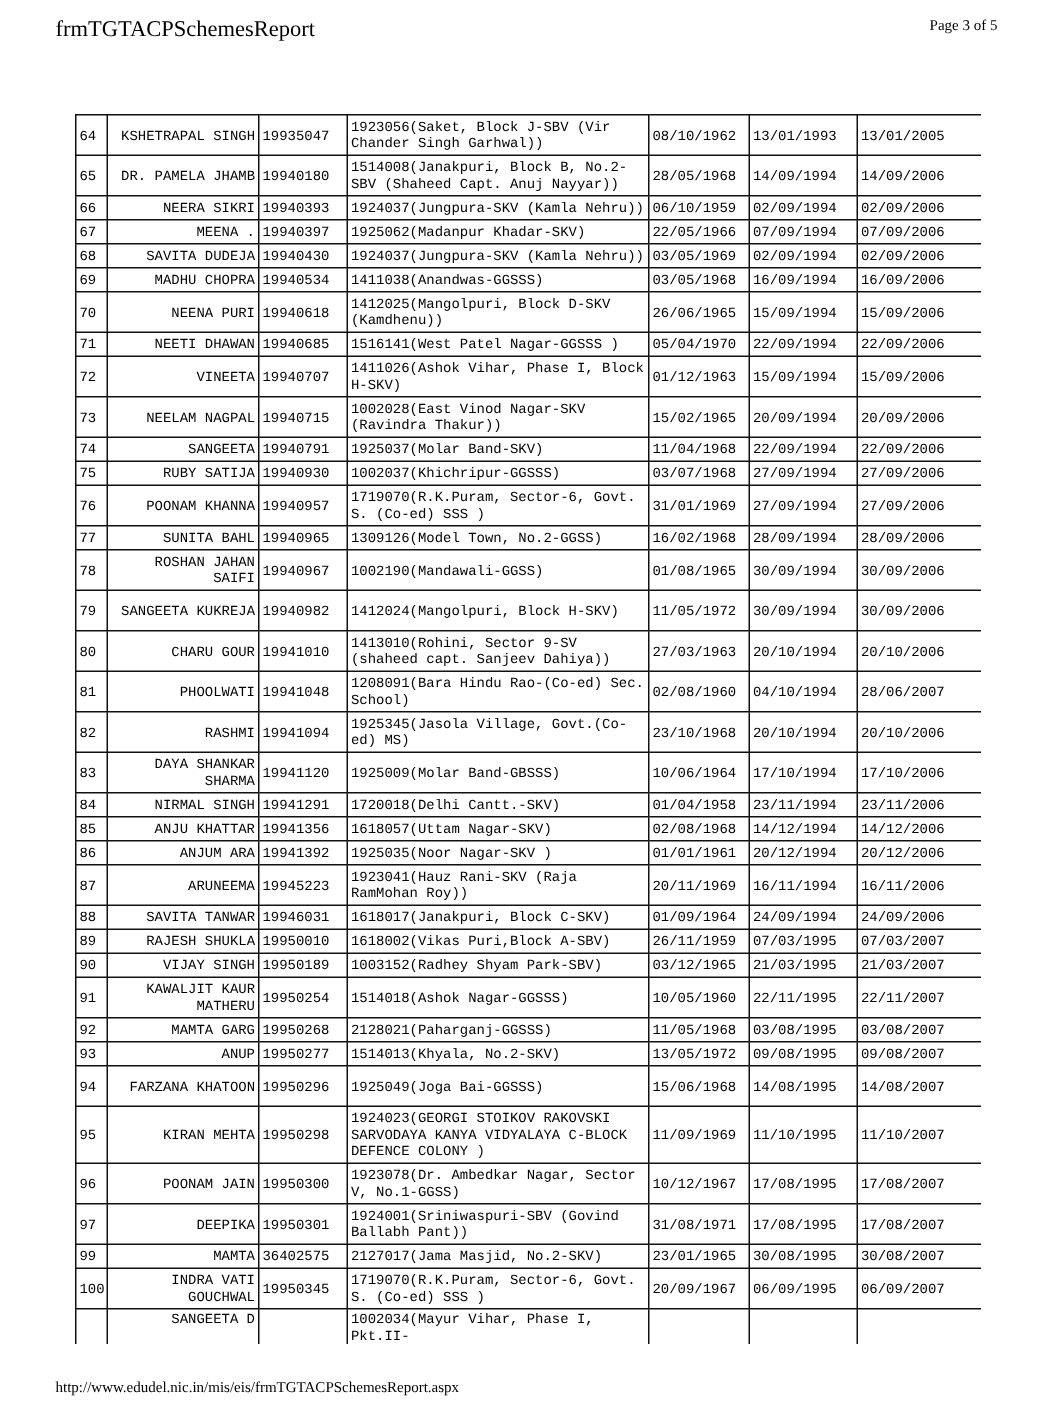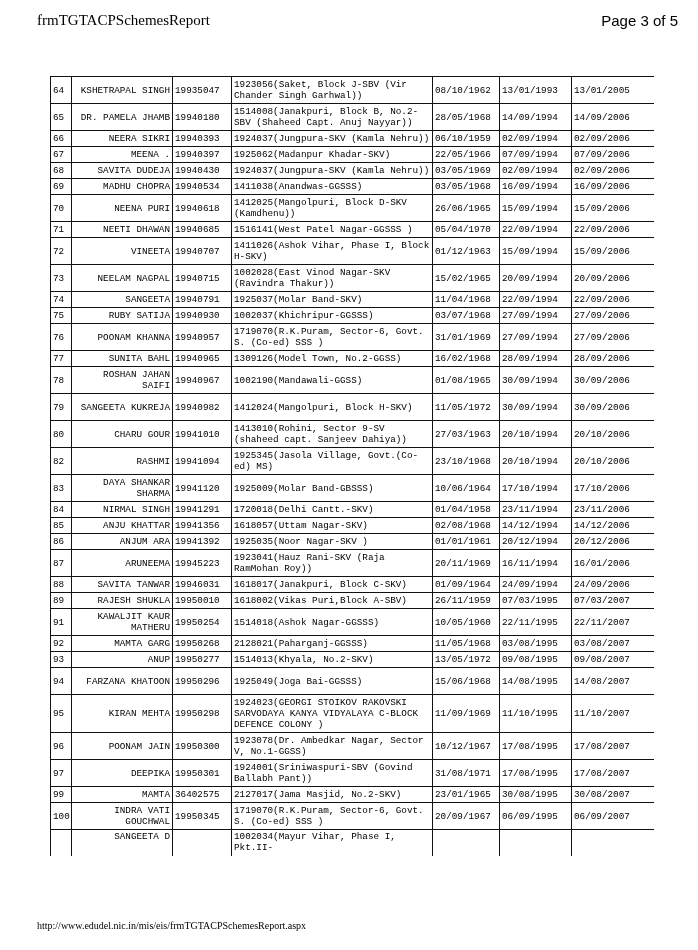--- a/index.html
+++ b/index.html
@@ -5,22 +5,22 @@
   html, body { margin: 0; padding: 0; background: #ffffff; }
   body {
     width: 698px; height: 950px; position: relative; overflow: hidden;
     color: #000;
   }
   .hdr-title {
     position: absolute; left: 37px; top: 12px;
     font-family: "Liberation Serif", serif; font-size: 15px;
   }
   .hdr-page {
-    position: absolute; right: 20px; top: 12px;
-    font-family: Liberation Sans, sans-serif; font-size: 15px;
+    position: absolute; right: 33px; top: 12px;
+    font-family: Liberation Serif, serif; font-size: 10px;
   }
   .footer-url {
     position: absolute; left: 37px; top: 920px;
     font-family: "Liberation Serif", serif; font-size: 10px;
   }
   .footer-date {
     position: absolute; right: 35px; top: 954px;
     font-family: "Liberation Serif", serif; font-size: 12px;
   }
   .tbl-wrap {
@@ -203,20 +203,29 @@
         <tr class="r2">
           <td class="c-no">80</td>
           <td class="c-name">CHARU GOUR</td>
           <td class="c-id">19941010</td>
           <td class="c-school">1413010(Rohini, Sector 9-SV (shaheed capt. Sanjeev Dahiya))</td>
           <td class="c-dob">27/03/1963</td>
           <td class="c-join">20/10/1994</td>
           <td class="c-due">20/10/2006</td>
         </tr>
         <tr class="r2">
+          <td class="c-no">81</td>
+          <td class="c-name">PHOOLWATI</td>
+          <td class="c-id">19941048</td>
+          <td class="c-school">1208091(Bara Hindu Rao-(Co-ed) Sec. School)</td>
+          <td class="c-dob">02/08/1960</td>
+          <td class="c-join">04/10/1994</td>
+          <td class="c-due">28/06/2007</td>
+        </tr>
+        <tr class="r2">
           <td class="c-no">82</td>
           <td class="c-name">RASHMI</td>
           <td class="c-id">19941094</td>
           <td class="c-school">1925345(Jasola Village, Govt.(Co-ed) MS)</td>
           <td class="c-dob">23/10/1968</td>
           <td class="c-join">20/10/1994</td>
           <td class="c-due">20/10/2006</td>
         </tr>
         <tr class="r2">
           <td class="c-no">83</td>
@@ -254,39 +263,48 @@
           <td class="c-join">20/12/1994</td>
           <td class="c-due">20/12/2006</td>
         </tr>
         <tr class="r2">
           <td class="c-no">87</td>
           <td class="c-name">ARUNEEMA</td>
           <td class="c-id">19945223</td>
           <td class="c-school">1923041(Hauz Rani-SKV (Raja RamMohan Roy))</td>
           <td class="c-dob">20/11/1969</td>
           <td class="c-join">16/11/1994</td>
-          <td class="c-due">16/01/2006</td>
+          <td class="c-due">16/11/2006</td>
         </tr>
         <tr class="r1">
           <td class="c-no">88</td>
           <td class="c-name">SAVITA TANWAR</td>
           <td class="c-id">19946031</td>
           <td class="c-school">1618017(Janakpuri, Block C-SKV)</td>
           <td class="c-dob">01/09/1964</td>
           <td class="c-join">24/09/1994</td>
           <td class="c-due">24/09/2006</td>
         </tr>
         <tr class="r1">
           <td class="c-no">89</td>
           <td class="c-name">RAJESH SHUKLA</td>
           <td class="c-id">19950010</td>
           <td class="c-school">1618002(Vikas Puri,Block A-SBV)</td>
           <td class="c-dob">26/11/1959</td>
           <td class="c-join">07/03/1995</td>
           <td class="c-due">07/03/2007</td>
+        </tr>
+        <tr class="r1">
+          <td class="c-no">90</td>
+          <td class="c-name">VIJAY SINGH</td>
+          <td class="c-id">19950189</td>
+          <td class="c-school">1003152(Radhey Shyam Park-SBV)</td>
+          <td class="c-dob">03/12/1965</td>
+          <td class="c-join">21/03/1995</td>
+          <td class="c-due">21/03/2007</td>
         </tr>
         <tr class="r2">
           <td class="c-no">91</td>
           <td class="c-name">KAWALJIT KAUR MATHERU</td>
           <td class="c-id">19950254</td>
           <td class="c-school">1514018(Ashok Nagar-GGSSS)</td>
           <td class="c-dob">10/05/1960</td>
           <td class="c-join">22/11/1995</td>
           <td class="c-due">22/11/2007</td>
         </tr>

